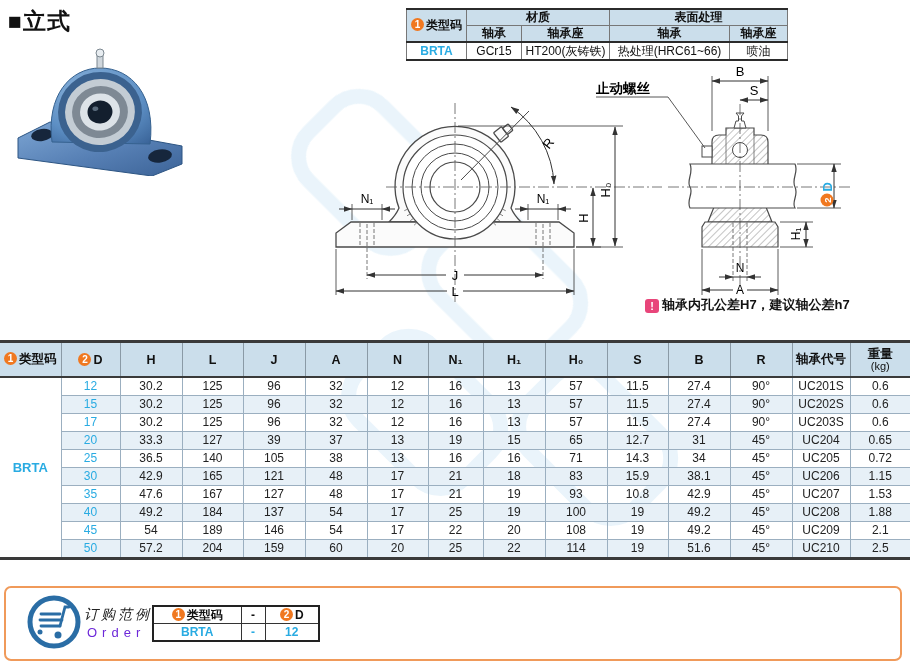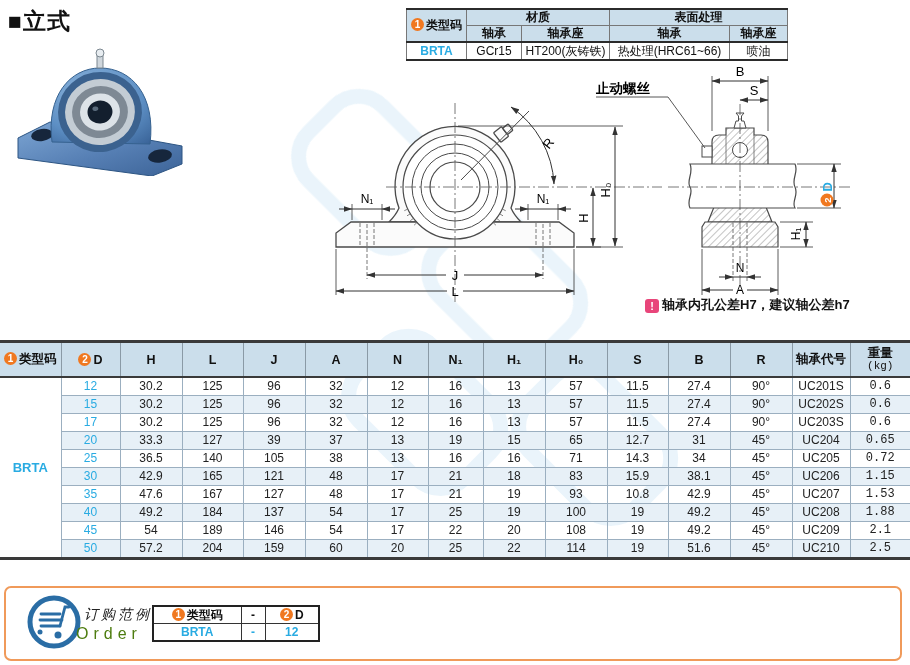--- a/index.html
+++ b/index.html
@@ -28,36 +28,36 @@
 
   
   .main-table{left:0;top:340px;width:910px;border-collapse:collapse;table-layout:fixed;
     border-top:3px solid #3a3a3a;border-bottom:3px solid #3a3a3a;}
   .main-table th{background:#cbdeeb;height:33px;font-size:12.5px;font-weight:bold;
     border:1px solid #8a9aa6;border-bottom:2px solid #3a3a3a;padding:0 1px;}
   .main-table td{height:17px;line-height:17px;font-size:12px;text-align:center;
     border:1px solid #9bafc0;padding:0;color:#222;background:transparent;}
   .main-table tbody tr:nth-child(even) td{background:#e7f0f7;}
   .main-table th:first-child,.main-table .tc-cell{border-left:none;}
-  .main-table th:last-child,.main-table td:last-child{border-right:none;font-family:Liberation Mono, monospace;}
+  .main-table th:last-child,.main-table td:last-child{border-right:none;}
   .main-table .tc-cell{color:#29abe2;font-weight:bold;font-size:13px;background:transparent;}
   .main-table .d-cell{color:#29abe2;}
   .main-table .unit{font-size:11px;font-weight:normal;line-height:11px;text-align:center;}
   .main-table .wlab{line-height:14px;}
 
   
   #note{left:645px;top:296px;font-size:13px;font-weight:bold;white-space:nowrap;}
   .note-icon{display:inline-block;width:14px;height:14px;border-radius:3px;background:#e8457a;
     color:#fff;font-size:11px;line-height:14px;text-align:center;font-weight:bold;margin-right:3px;
     vertical-align:-1px;}
 
   
   #order-box{left:4px;top:586px;width:894px;height:71px;border:2px solid #f09a5a;border-radius:7px;}
   #order-cn{left:84px;top:606px;font-size:14px;letter-spacing:3px;color:#222;font-style:italic;}
-  #order-en{left:76px;top:625px;font-size:16px;letter-spacing:5px;color:#4d7c0f;}
+  #order-en{left:87px;top:625px;font-size:13px;letter-spacing:5px;color:#6d28d9;}
   .order-table{left:152px;top:605px;border-collapse:collapse;table-layout:fixed;border:2px solid #222;}
   .order-table th,.order-table td{border:1px solid #333;font-size:12px;text-align:center;
     height:16px;line-height:16px;padding:0 2px;white-space:nowrap;}
   .order-table th{font-weight:bold;background:#fff;}
   .order-table td{color:#29abe2;font-weight:bold;}
 
   
   .cl{stroke:#555;stroke-width:0.8;stroke-dasharray:11 3 2 3;fill:none;}
   .ol{fill:#fbfbfb;stroke:#4a4a4a;stroke-width:1.3;}
   .tl{stroke:#4a4a4a;stroke-width:1;fill:none;}

